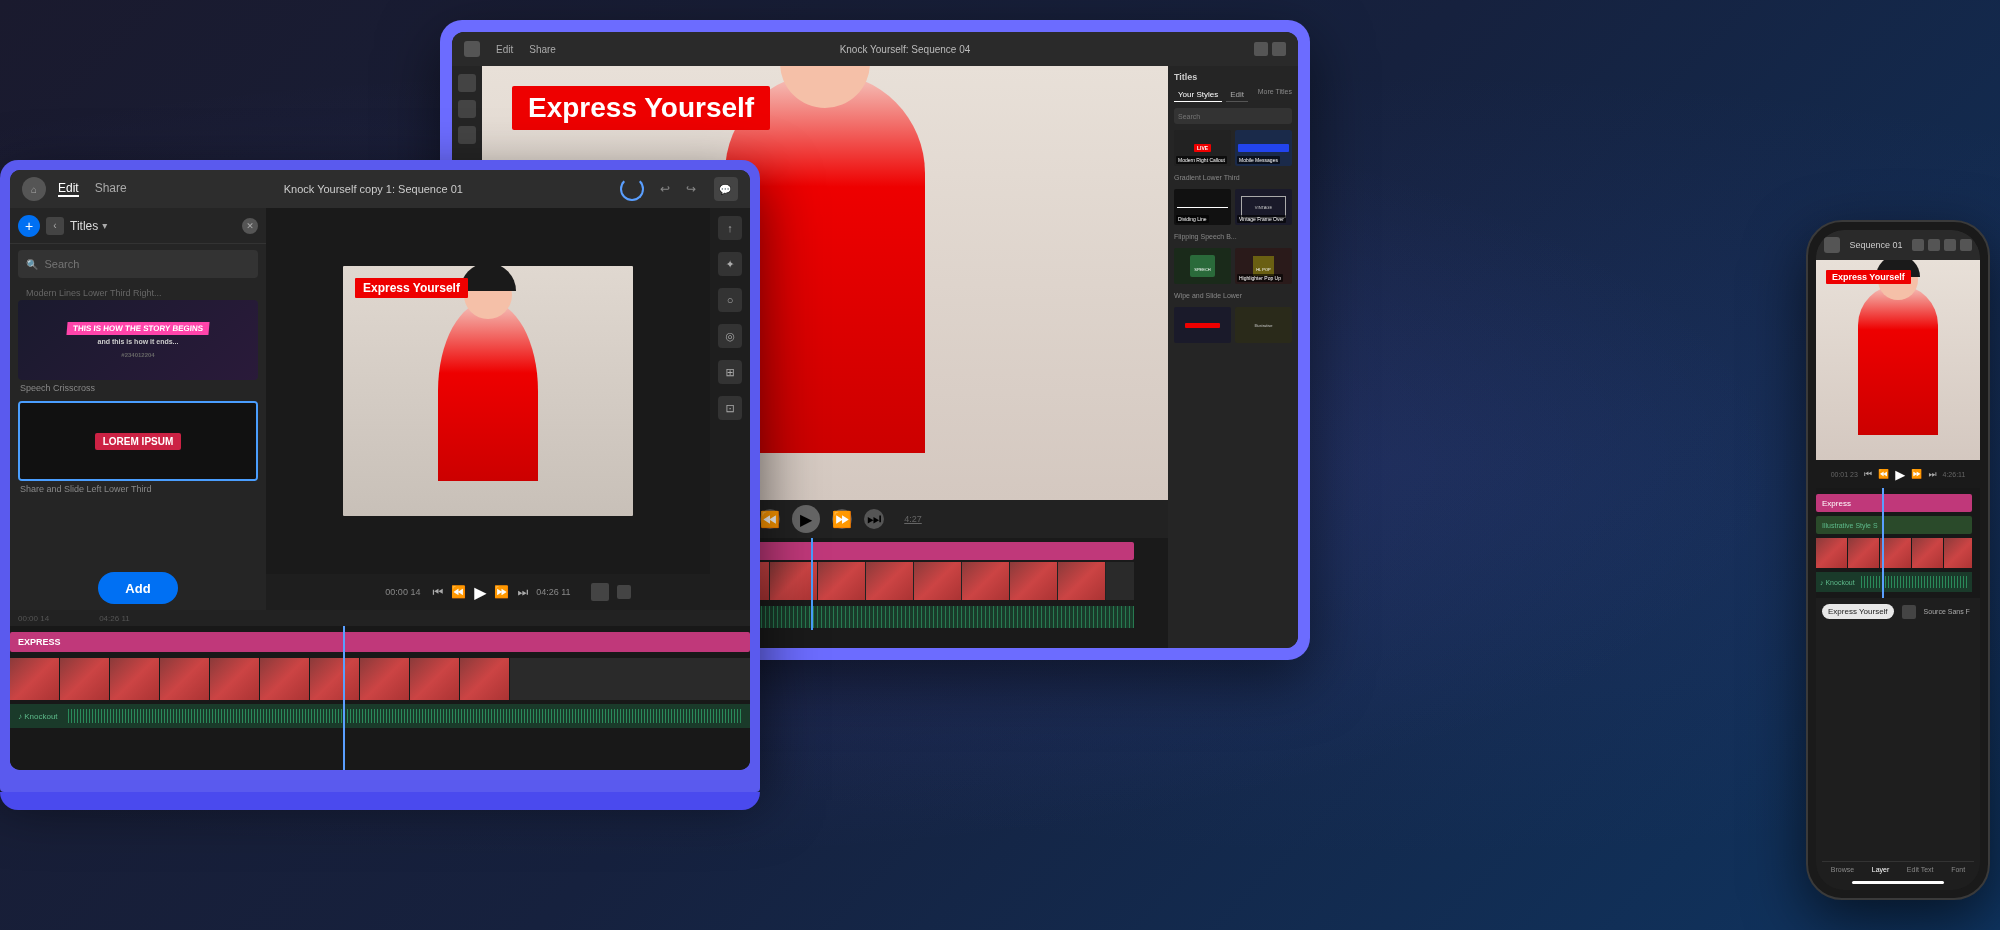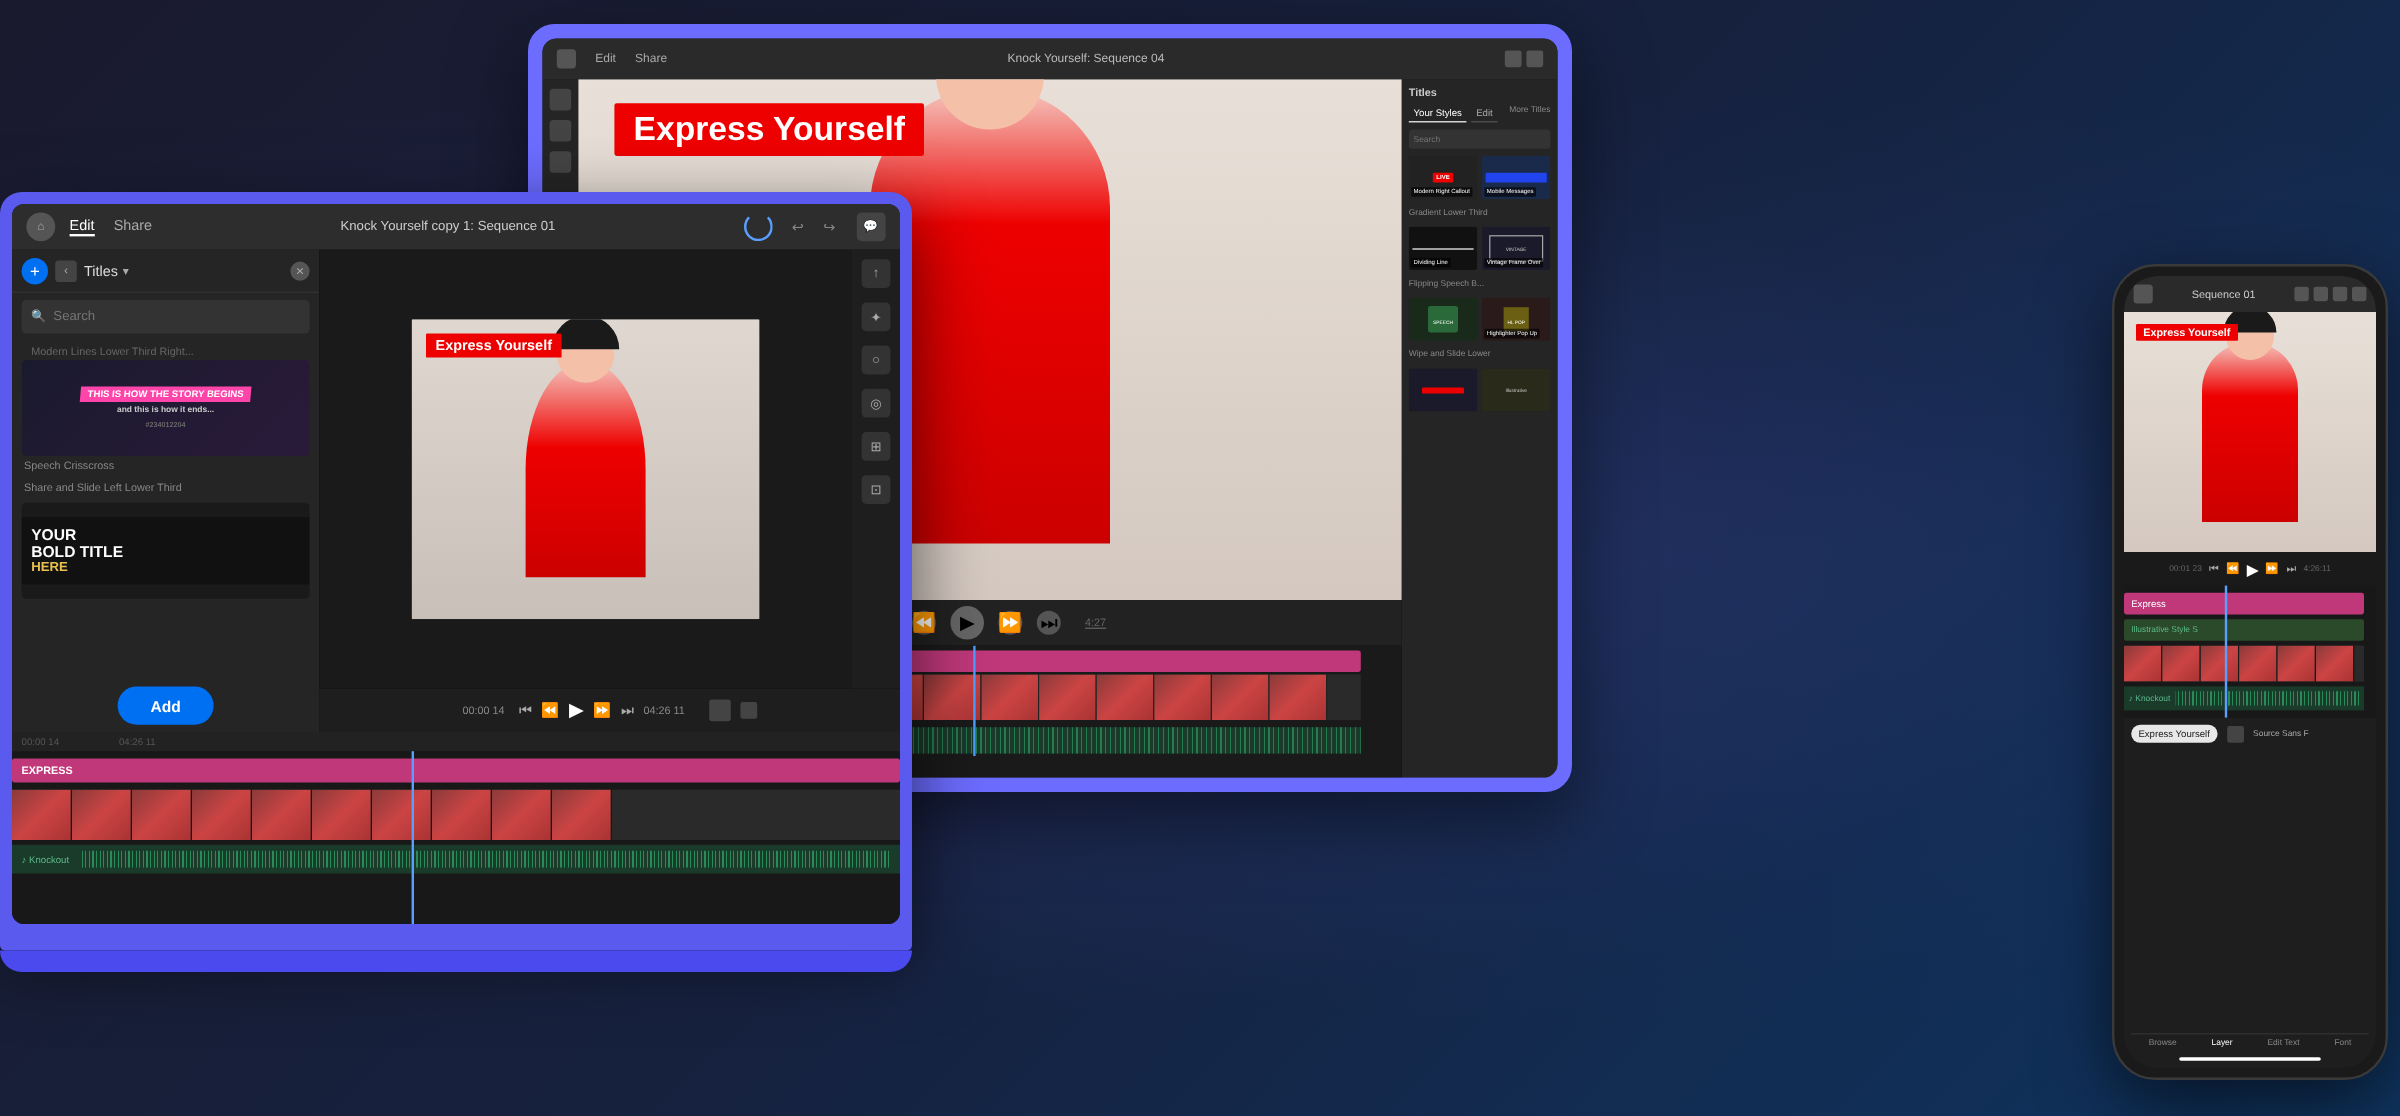--- a/index.html
+++ b/index.html
@@ -662,21 +662,21 @@
       height: 100%;
       background: #5a9fff;
       z-index: 5;
     }
 
     
     .phone {
       position: absolute;
       right: 10px;
       top: 220px;
-      width: 230px;
+      width: 184px;
       height: 680px;
       background: #1a1a1a;
       border-radius: 36px;
       padding: 8px;
       box-shadow: 0 20px 60px rgba(0,0,0,0.6);
       z-index: 5;
       border: 2px solid #3a3a3a;
     }
     .phone-screen {
       width: 100%;
@@ -1095,33 +1095,28 @@
                 <div class="thumb-text-magenta" style="width:100%;height:100%;display:flex;flex-direction:column;align-items:center;justify-content:center;gap:3px;">
                   <div style="background:#ff44aa;color:#fff;padding:2px 6px;font-size:8px;font-weight:bold;transform:skewX(-5deg);">THIS IS HOW THE STORY BEGINS</div>
                   <div style="font-size:7px;color:#ccc;">and this is how it ends...</div>
                   <div style="font-size:6px;color:#666;margin-top:4px;">#234012204</div>
                 </div>
               </div>
               <div class="style-thumb-label">Speech Crisscross</div>
             </div>
 
             <div class="style-item">
-              <div class="style-thumb-label">Share and Slide Left Lower Third</div>
-            </div>
-
-            <div class="style-item">
-              <div class="style-thumb">
-                <div class="thumb-bold-inner">
-                  <div class="bold-title-text">YOUR</div>
-                  <div class="bold-title-text">BOLD TITLE</div>
-                  <div class="bold-title-accent">HERE</div>
+              <div class="style-thumb selected">
+                <div class="thumb-wipe-inner">
+                  <div class="lorem-badge">LOREM IPSUM</div>
                 </div>
               </div>
-
-            </div>
+              <div class="style-thumb-label">Share and Slide Left Lower Third</div>
+            </div>
+
           </div>
           <button class="add-btn-lp">Add</button>
         </div>
 
         <div class="center-video">
           <div style="display:flex;flex:1;overflow:hidden;">
             <div class="video-viewport">
               <div class="video-frame">
                 <div class="express-badge-sm">Express Yourself</div>
                 <div class="person-img-sm">

